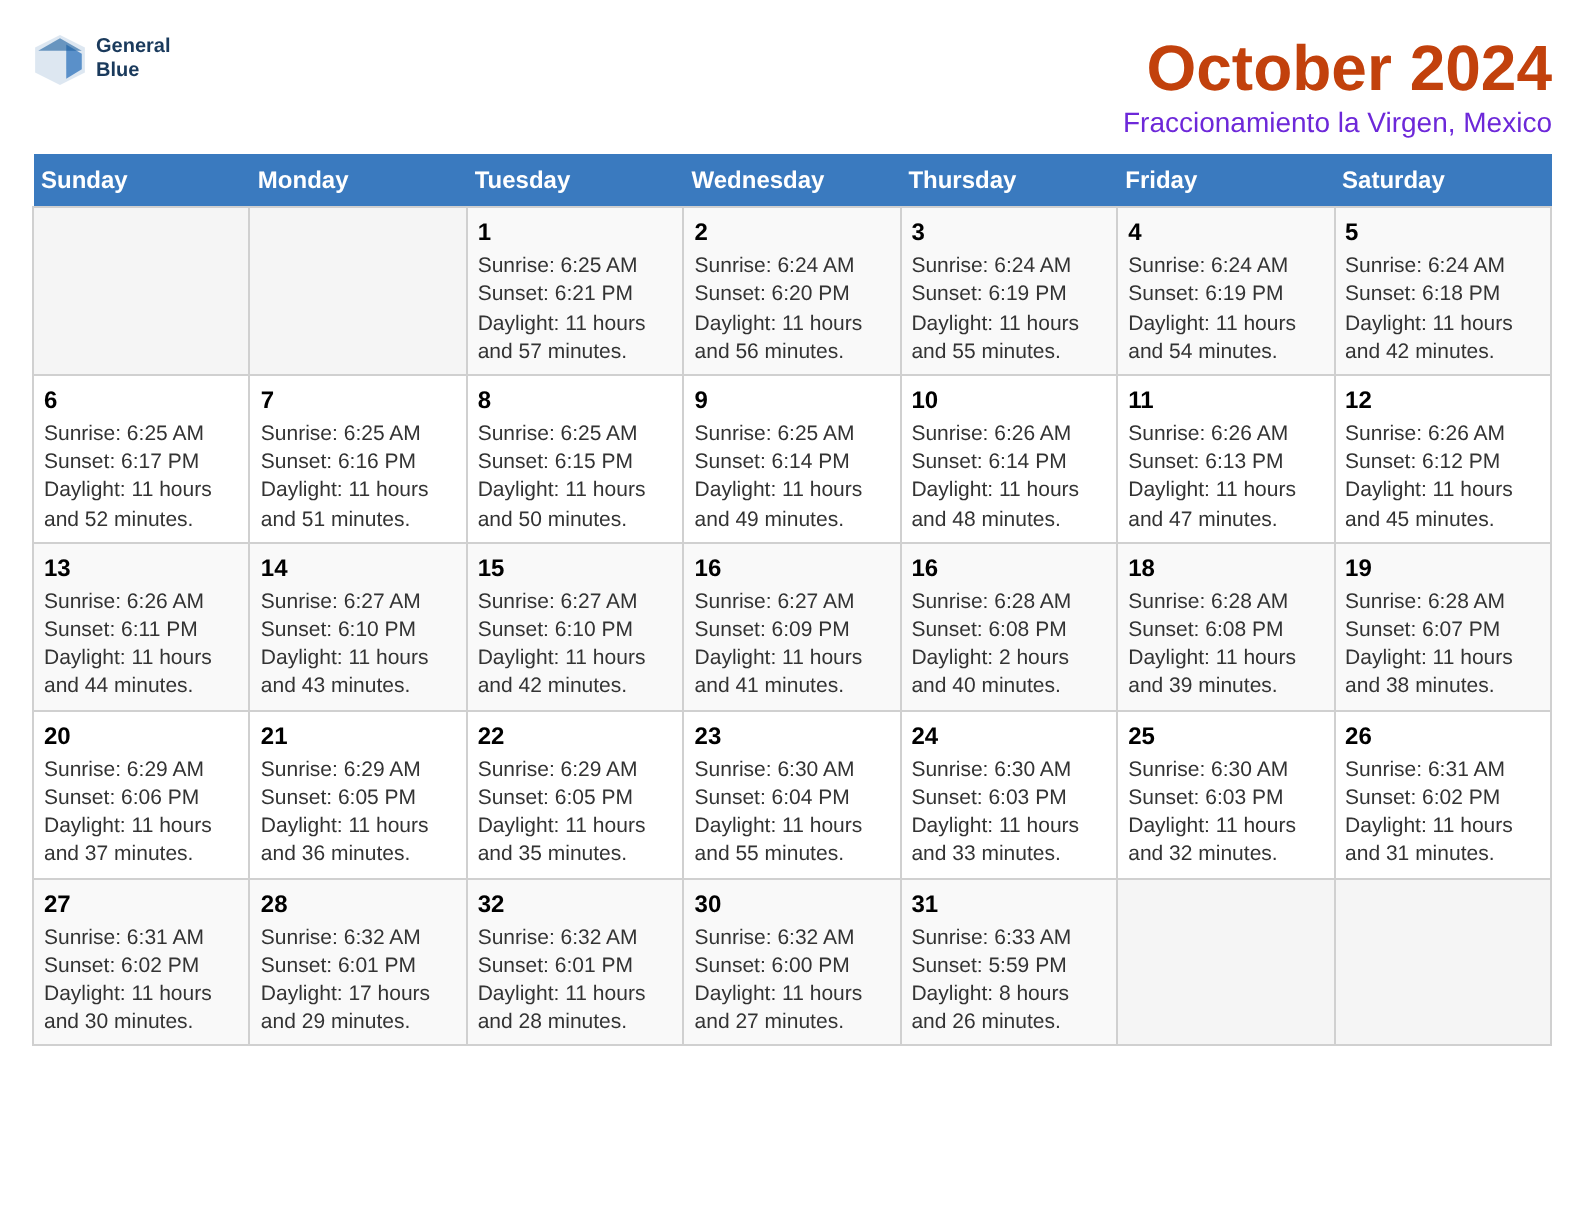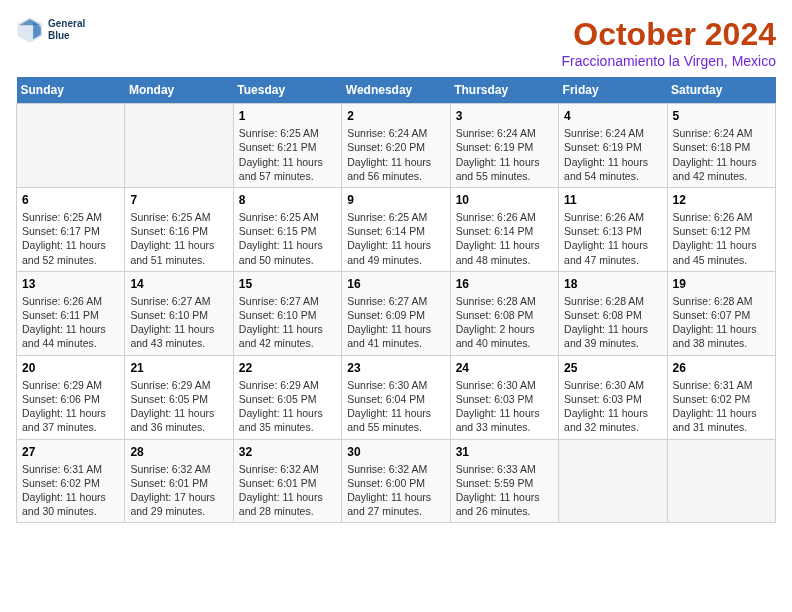--- a/index.html
+++ b/index.html
@@ -308,19 +308,19 @@
         <td>
           <span class="day-num">30</span>
           <div class="cell-text">Sunrise: 6:32 AM</div>
           <div class="cell-text">Sunset: 6:00 PM</div>
           <div class="cell-text">Daylight: 11 hours and 27 minutes.</div>
         </td>
         <td>
           <span class="day-num">31</span>
           <div class="cell-text">Sunrise: 6:33 AM</div>
           <div class="cell-text">Sunset: 5:59 PM</div>
-          <div class="cell-text">Daylight: 11 hours and 26 minutes.</div>
+          <div class="cell-text">Daylight: 8 hours and 26 minutes.</div>
         </td>
         <td class="empty"></td>
         <td class="empty"></td>
       </tr>
     </tbody>
 </table>
 
 </body></html>

